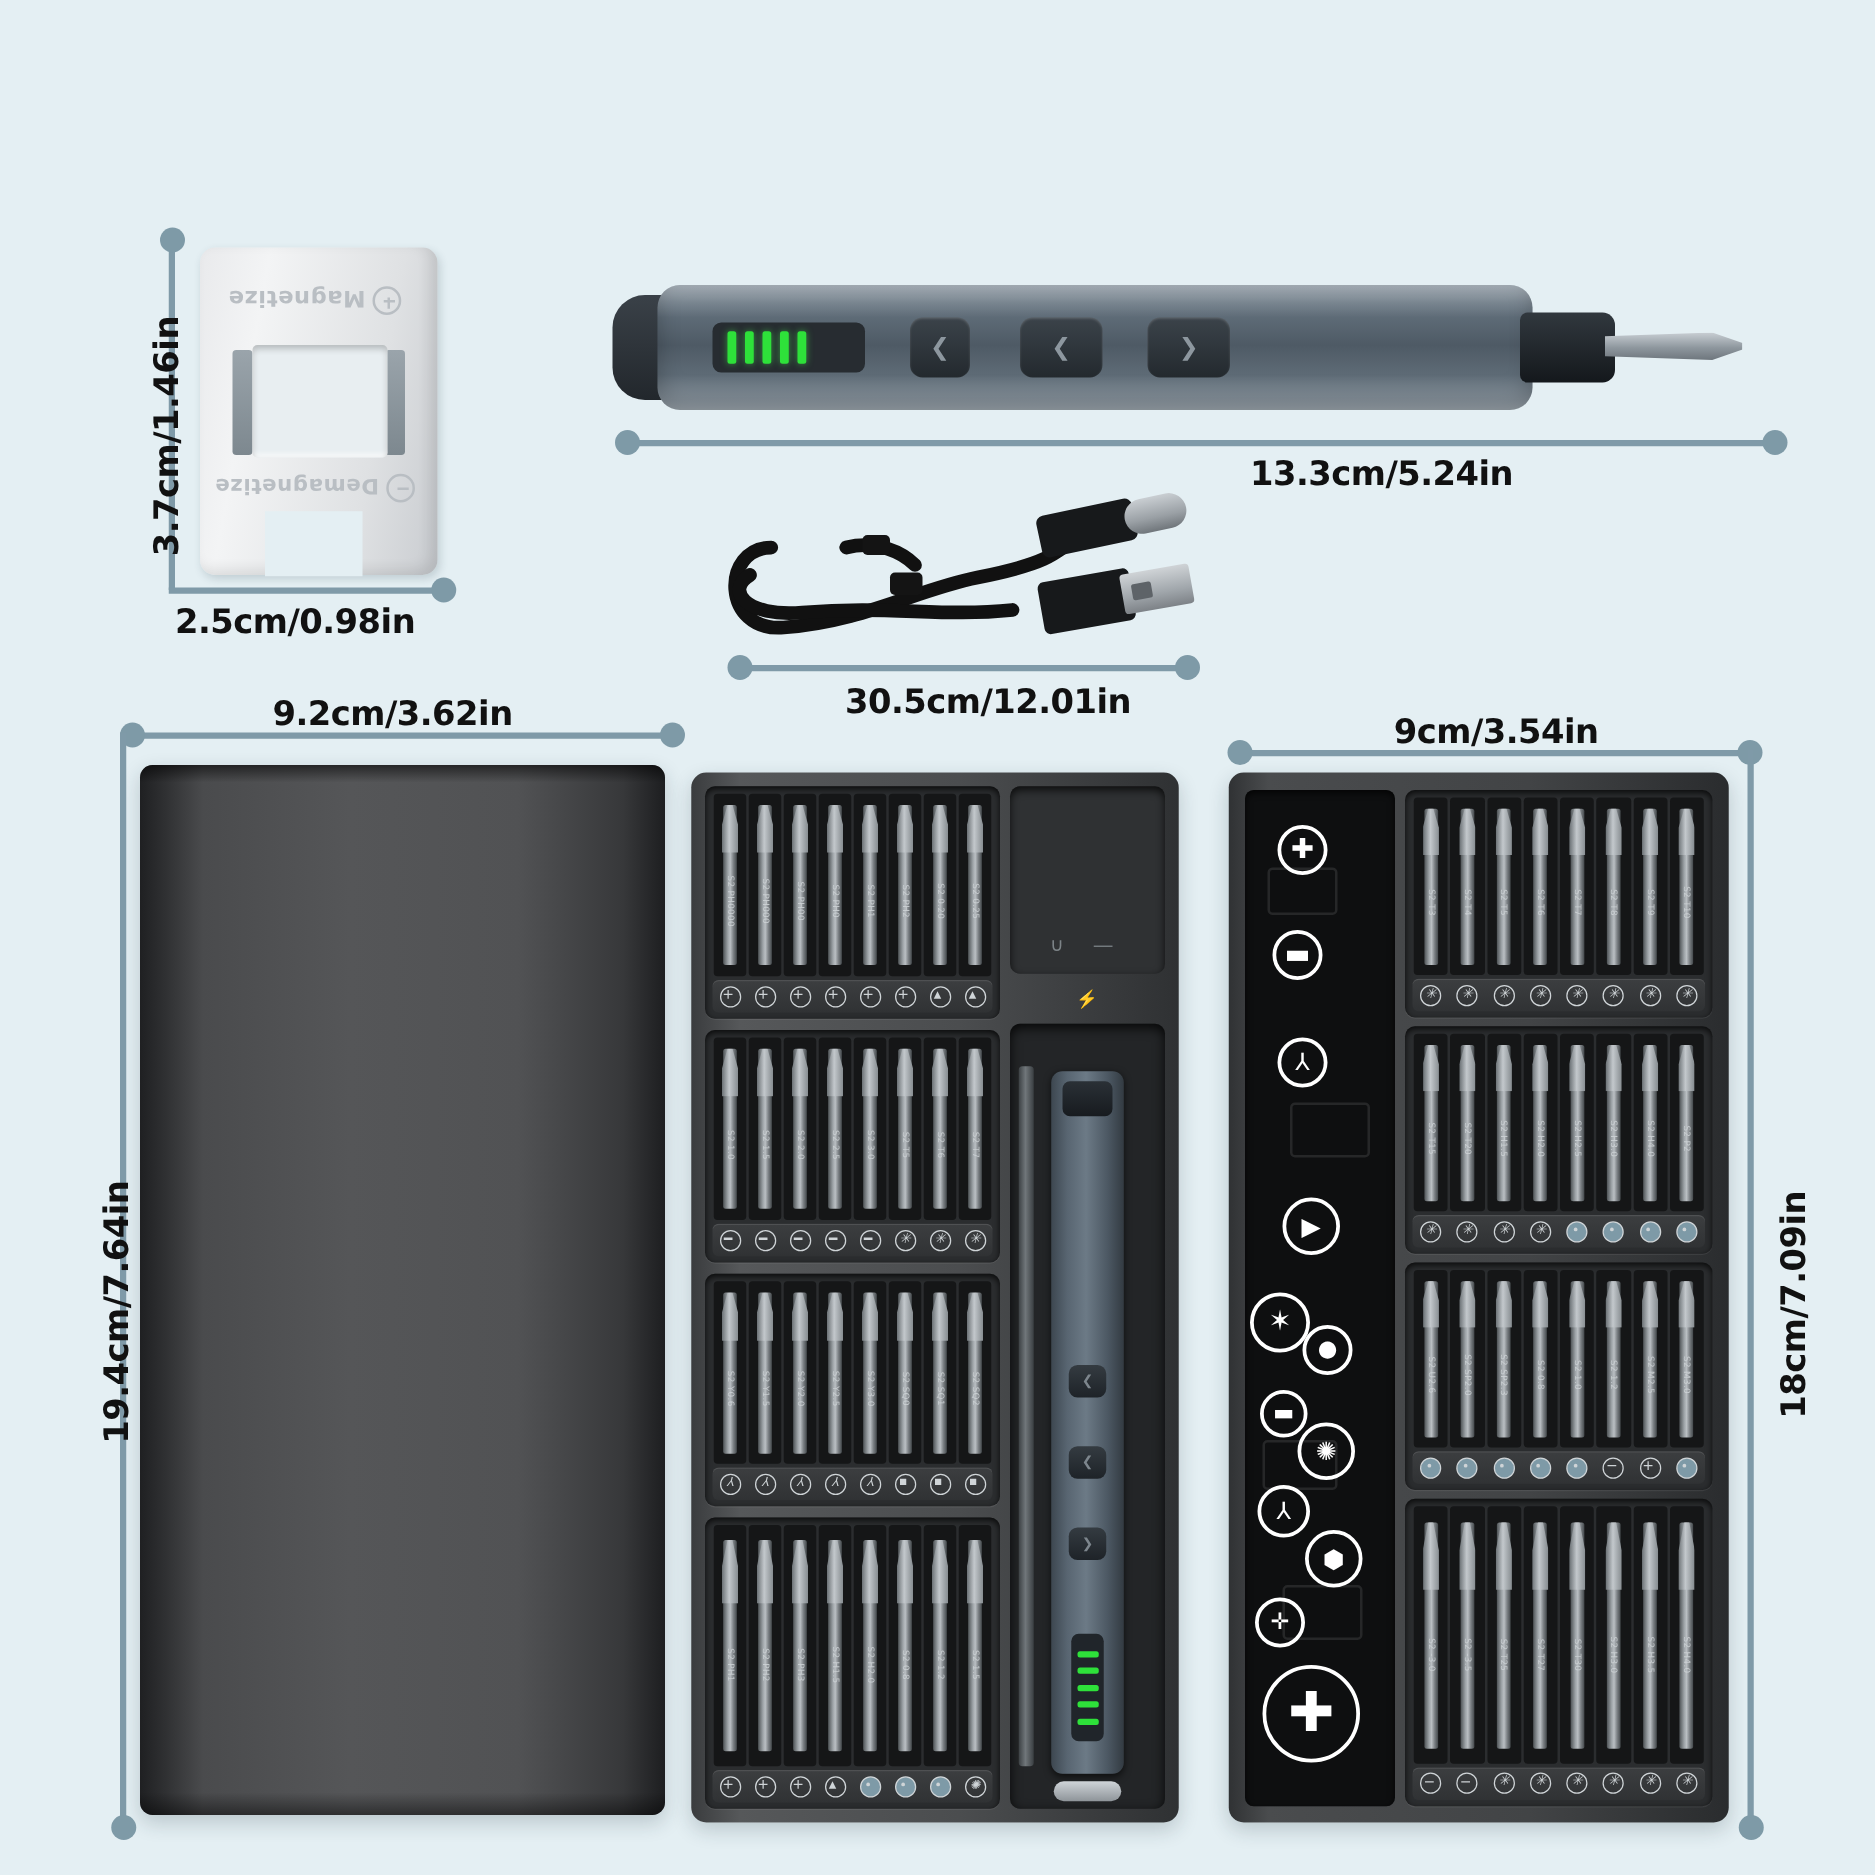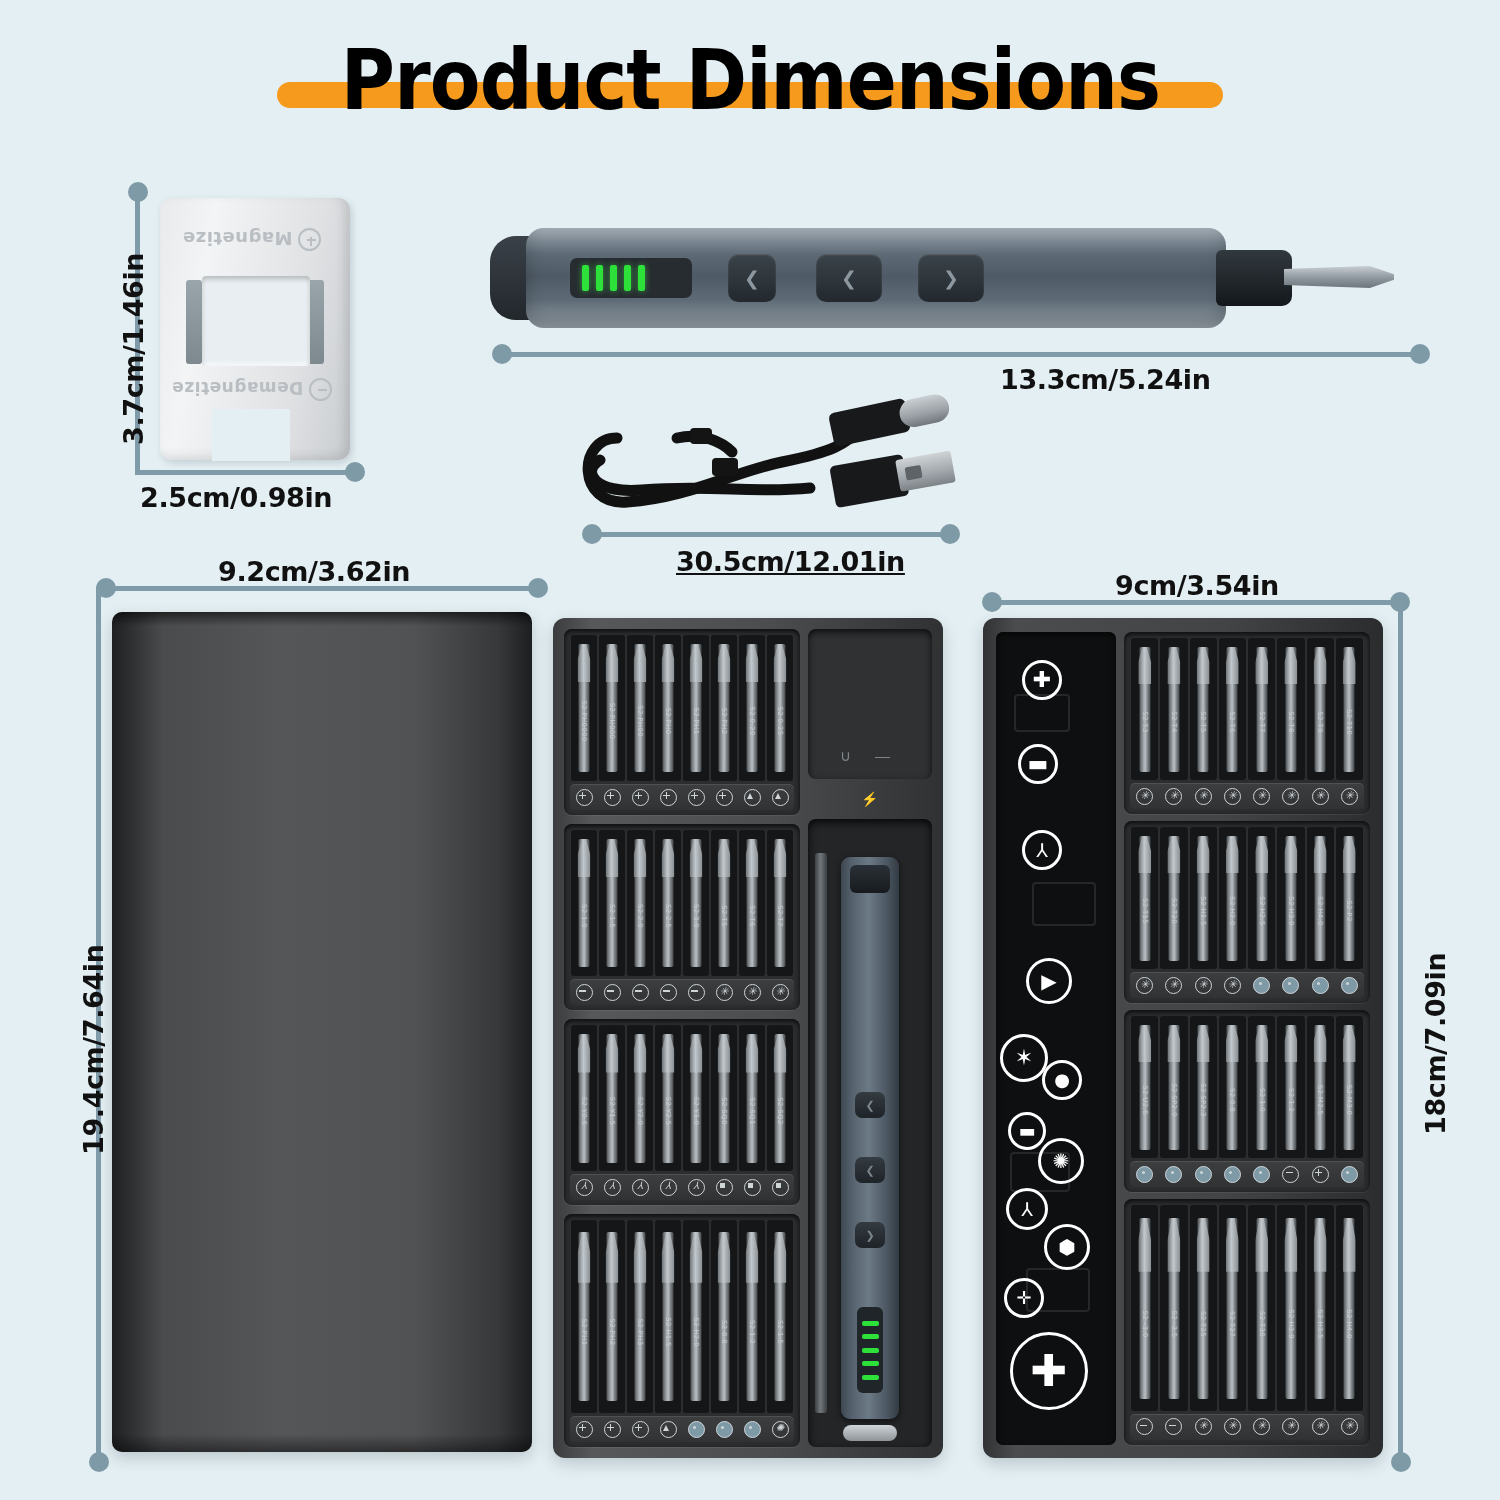--- a/index.html
+++ b/index.html
@@ -295,26 +295,20 @@
   .ghost{
     position:absolute;border:2px solid rgba(255,255,255,.10);border-radius:4px;
   }
   .right-trays{flex:1;display:flex;flex-direction:column;gap:7px;}
 </style>
 </head>
 <body>
 
 <div class="stage">
 
-  <div class="title-wrap">
-    <div class="title-inner">
-      <div class="title-bar"></div>
-      <div class="title-text">Product Dimensions</div>
-    </div>
-  </div>
 
   <div class="magnet">
     <div class="mg-body"></div>
     <div class="mg-side l"></div>
     <div class="mg-side r"></div>
     <div class="mg-window"></div>
     <div class="mg-lbl top">
       <span class="mg-sym plus"></span><span>Magnetize</span>
     </div>
     <div class="mg-lbl bot">
@@ -364,21 +358,21 @@
       <div class="tip"></div>
     </div>
     <div class="usb-a">
       <div class="shell"></div>
       <div class="metal"></div>
     </div>
   </div>
   <div class="dimline h" style="left:590px;top:532px;width:358px;"></div>
   <div class="dot" style="left:582px;top:524px;"></div>
   <div class="dot" style="left:940px;top:524px;"></div>
-  <div class="dimlabel" style="left:676px;top:546px;text-decoration:underline;">30.5cm/12.01in</div>
+  <div class="dimlabel" style="left:676px;top:546px;">30.5cm/12.01in</div>
 
   <div class="case case-left"></div>
   <div class="dimline h" style="left:104px;top:586px;width:432px;"></div>
   <div class="dot" style="left:96px;top:578px;"></div>
   <div class="dot" style="left:528px;top:578px;"></div>
   <div class="dimlabel" style="left:218px;top:556px;">9.2cm/3.62in</div>
   <div class="dimline v" style="left:96px;top:586px;height:876px;"></div>
   <div class="dot" style="left:89px;top:1452px;"></div>
   <div class="dimlabel vert" style="left:78px;top:1155px;">19.4cm/7.64in</div>
 

